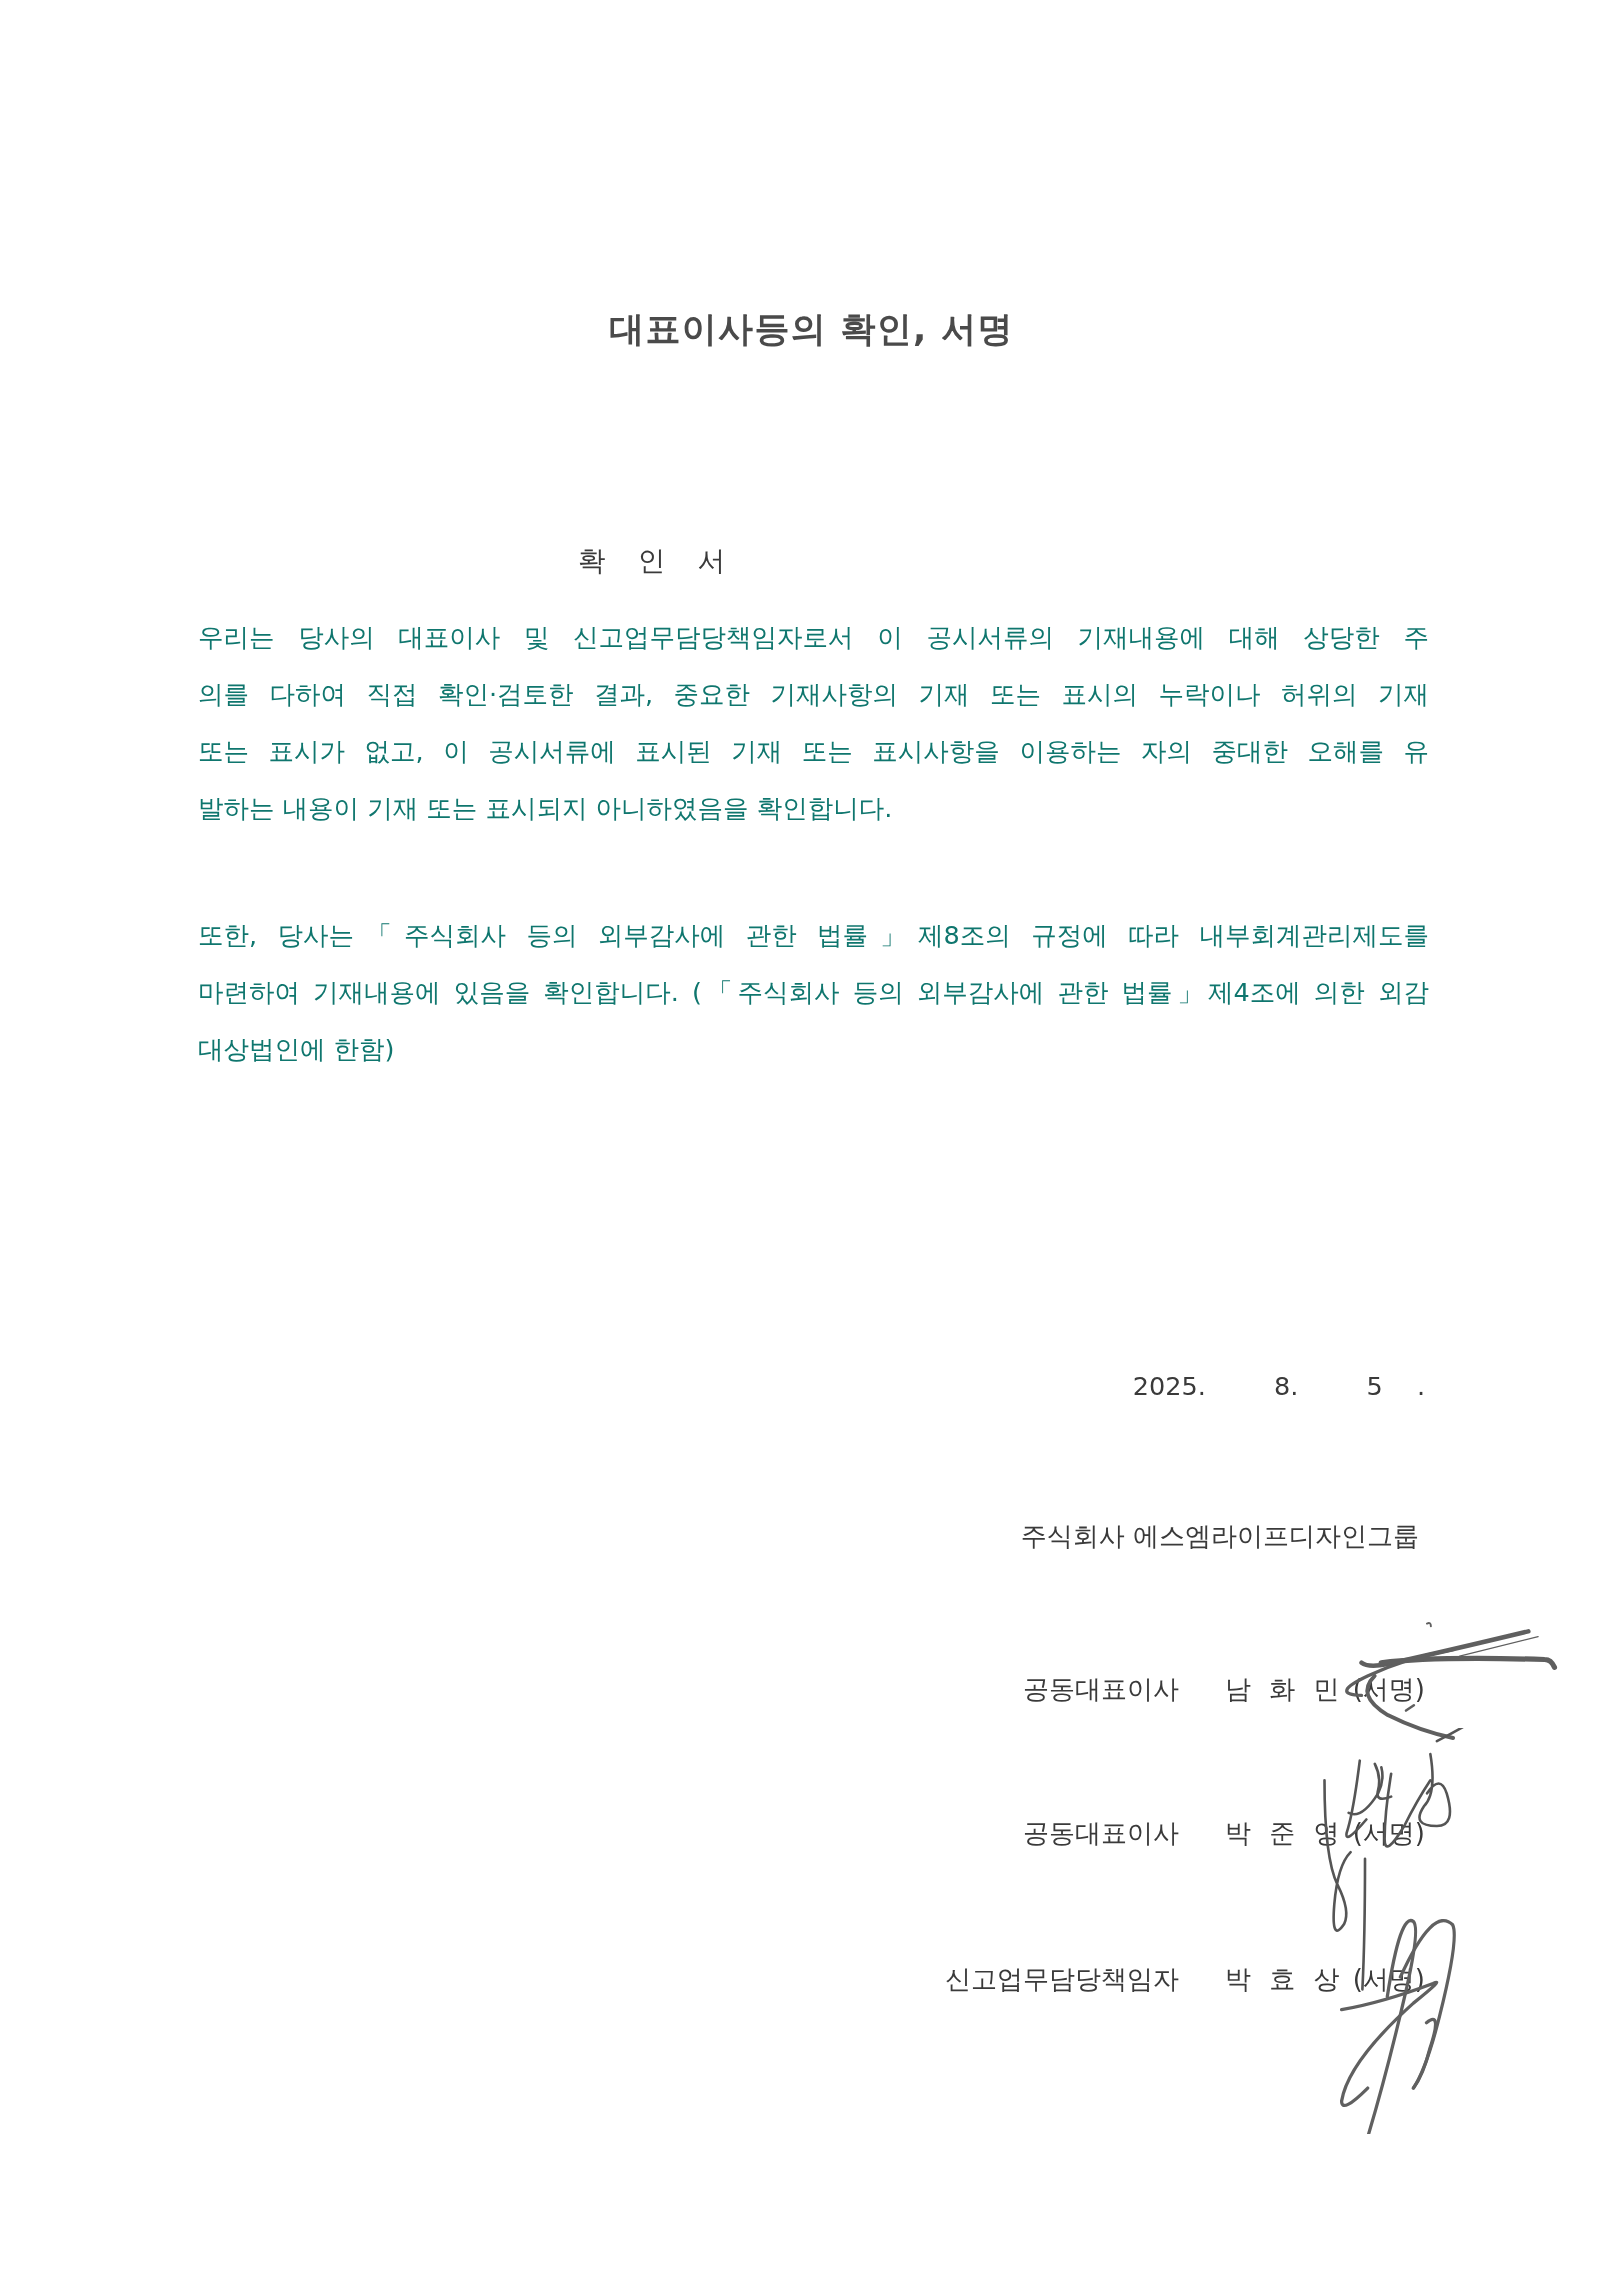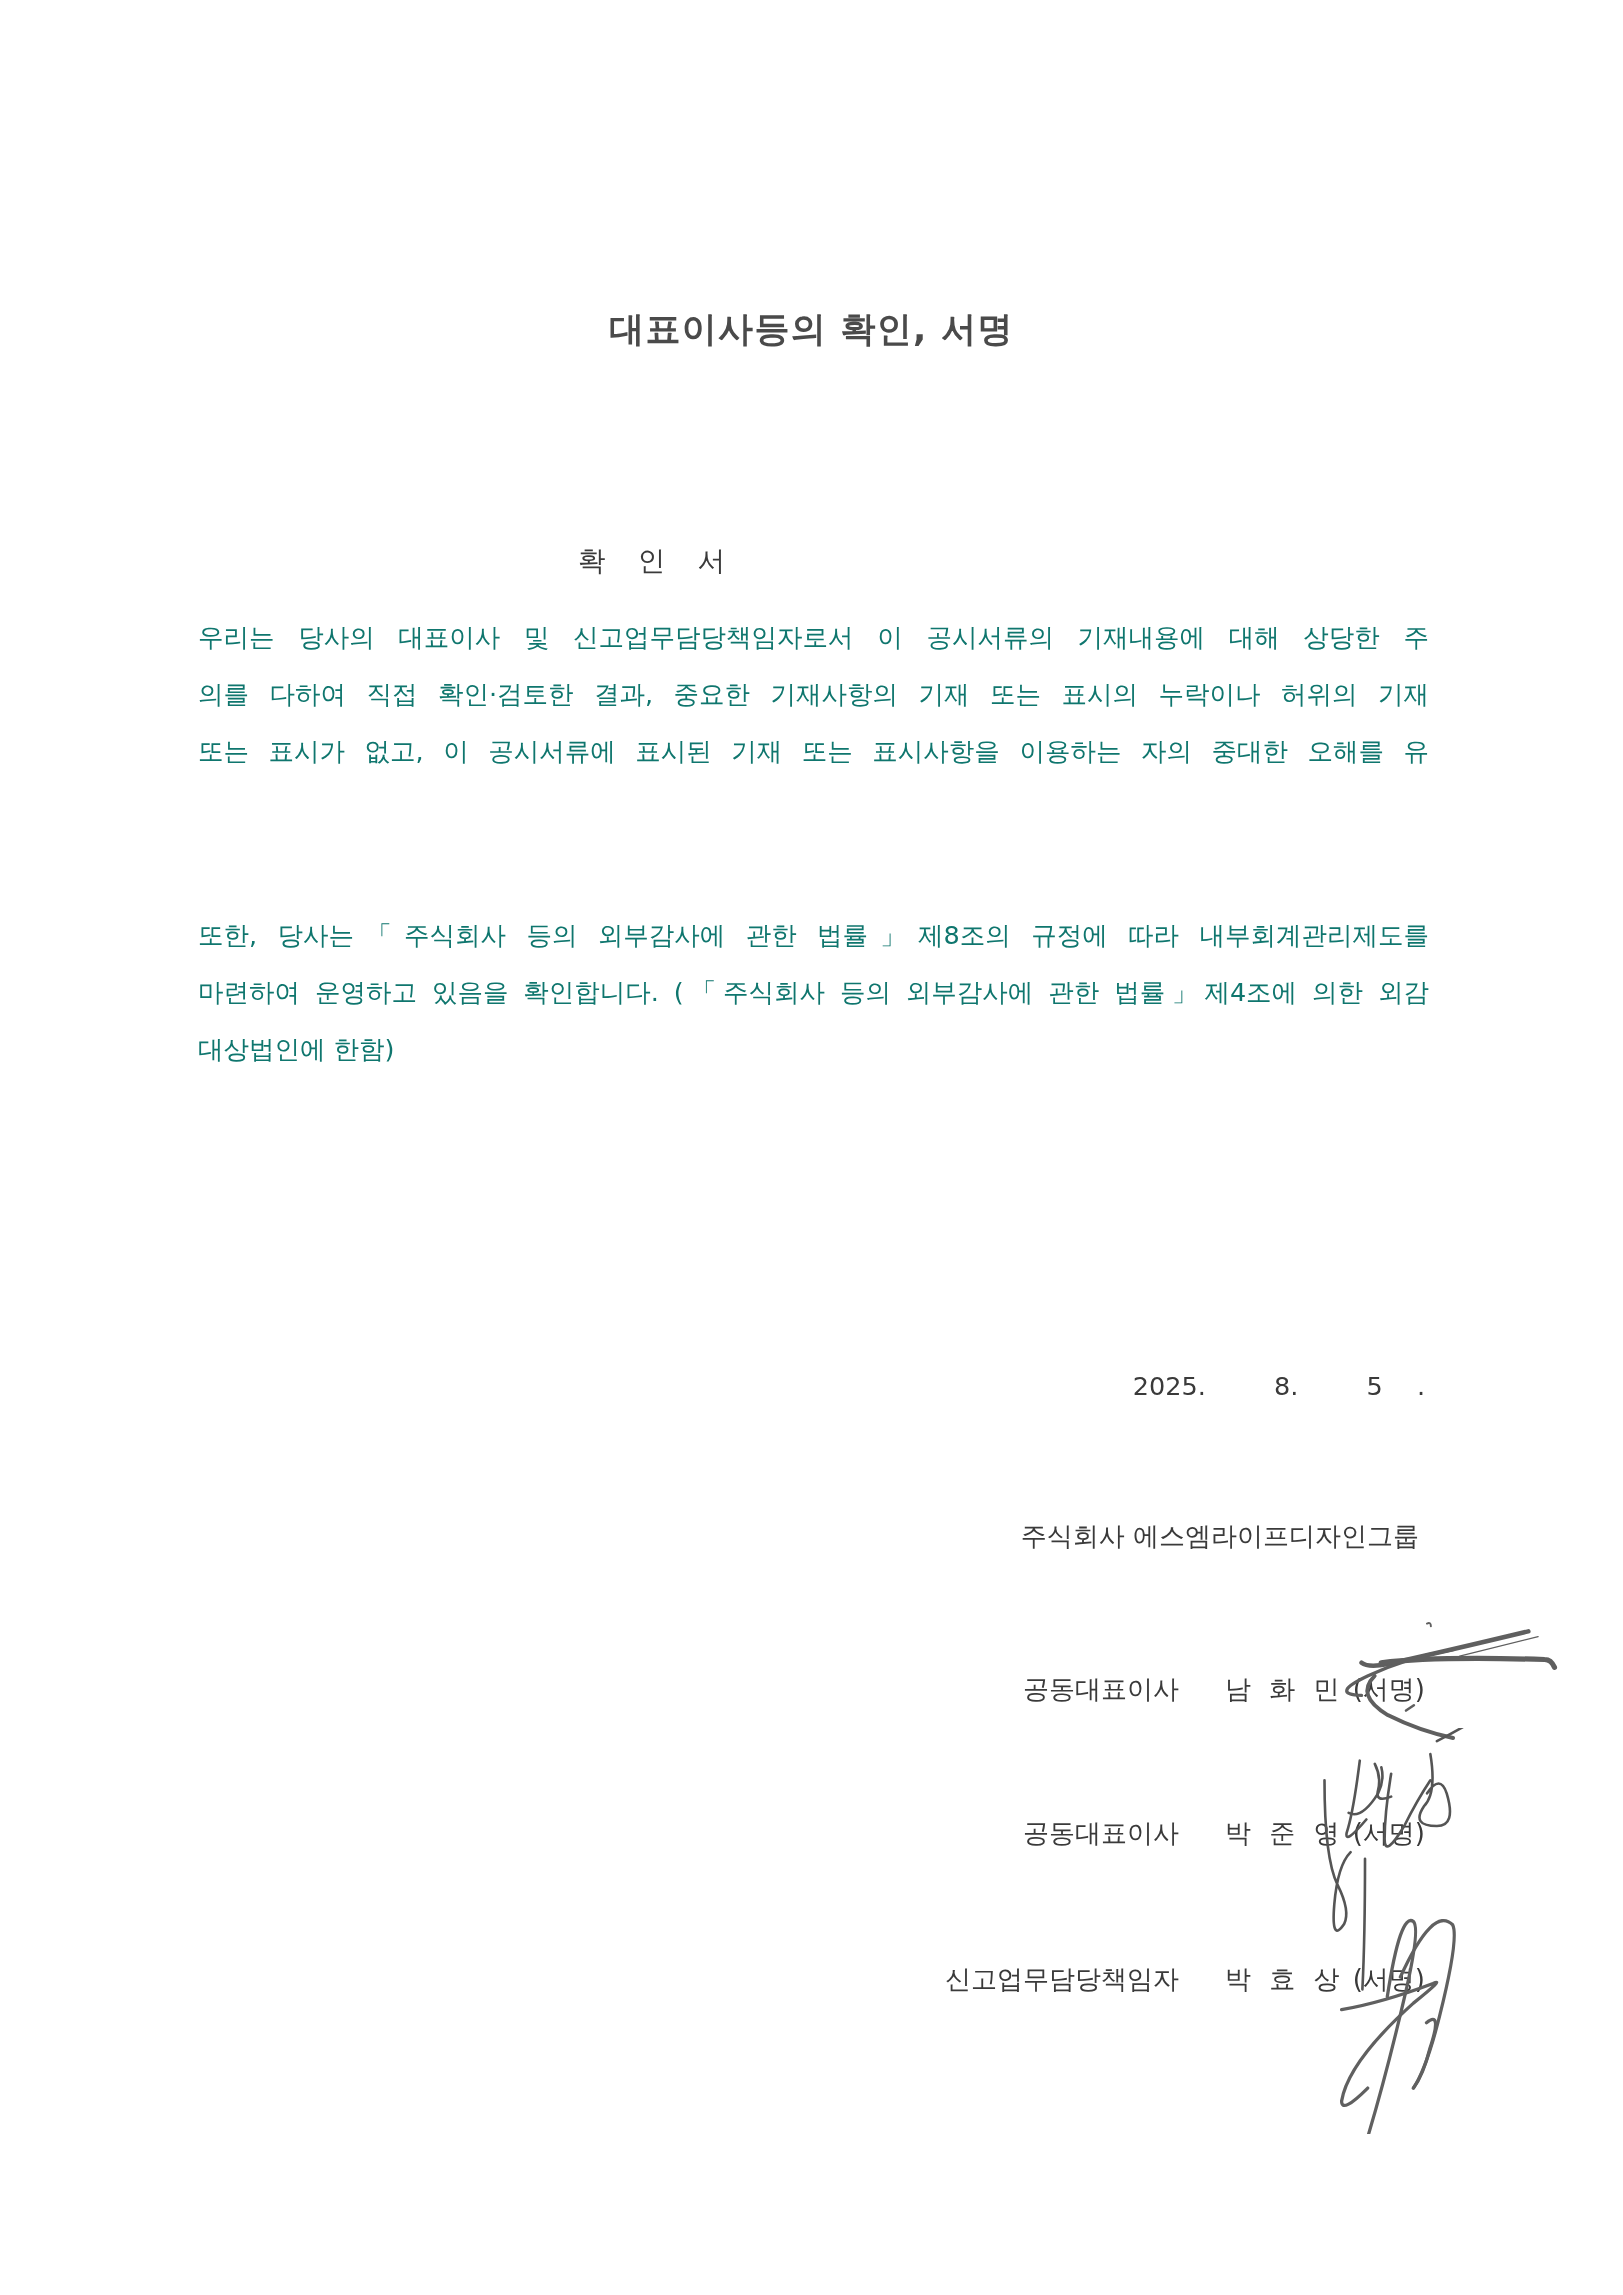--- a/index.html
+++ b/index.html
@@ -54,25 +54,26 @@
 <div>
 
   <div class="page-title">대표이사등의 확인, 서명</div>
 
   <div class="sub-title">확 인 서</div>
 
   <div class="para para1">
     <span class="line"> 우리는 당사의 대표이사 및 신고업무담당책임자로서 이 공시서류의 기재내용에 대해 상당한 주</span>
     <span class="line">의를 다하여 직접 확인·검토한 결과, 중요한 기재사항의 기재 또는 표시의 누락이나 허위의 기재</span>
     <span class="line">또는 표시가 없고, 이 공시서류에 표시된 기재 또는 표시사항을 이용하는 자의 중대한 오해를 유</span>
+    <span class="line last">발하는 내용이 기재 또는 표시되지 아니하였음을 확인합니다.</span>
   </div>
 
   <div class="para para2">
     <span class="line"> 또한, 당사는「주식회사 등의 외부감사에 관한 법률」제8조의 규정에 따라 내부회계관리제도를</span>
-    <span class="line">마련하여 운영하고 있음을 확인합니다. (「주식회사 등의 외부감사에 관한 법률」제4조에 의한 외감</span>
+    <span class="line">마련하여 기재내용에 있음을 확인합니다. (「주식회사 등의 외부감사에 관한 법률」제4조에 의한 외감</span>
     <span class="line last">대상법인에 한함)</span>
   </div>
 
   <div class="date">2025.  8.  5 .</div>
 
   <div class="company">주식회사 에스엠라이프디자인그룹</div>
 
   <div class="signer signer1">
     <span class="role">공동대표이사</span>
     <span class="name">남화민</span>

